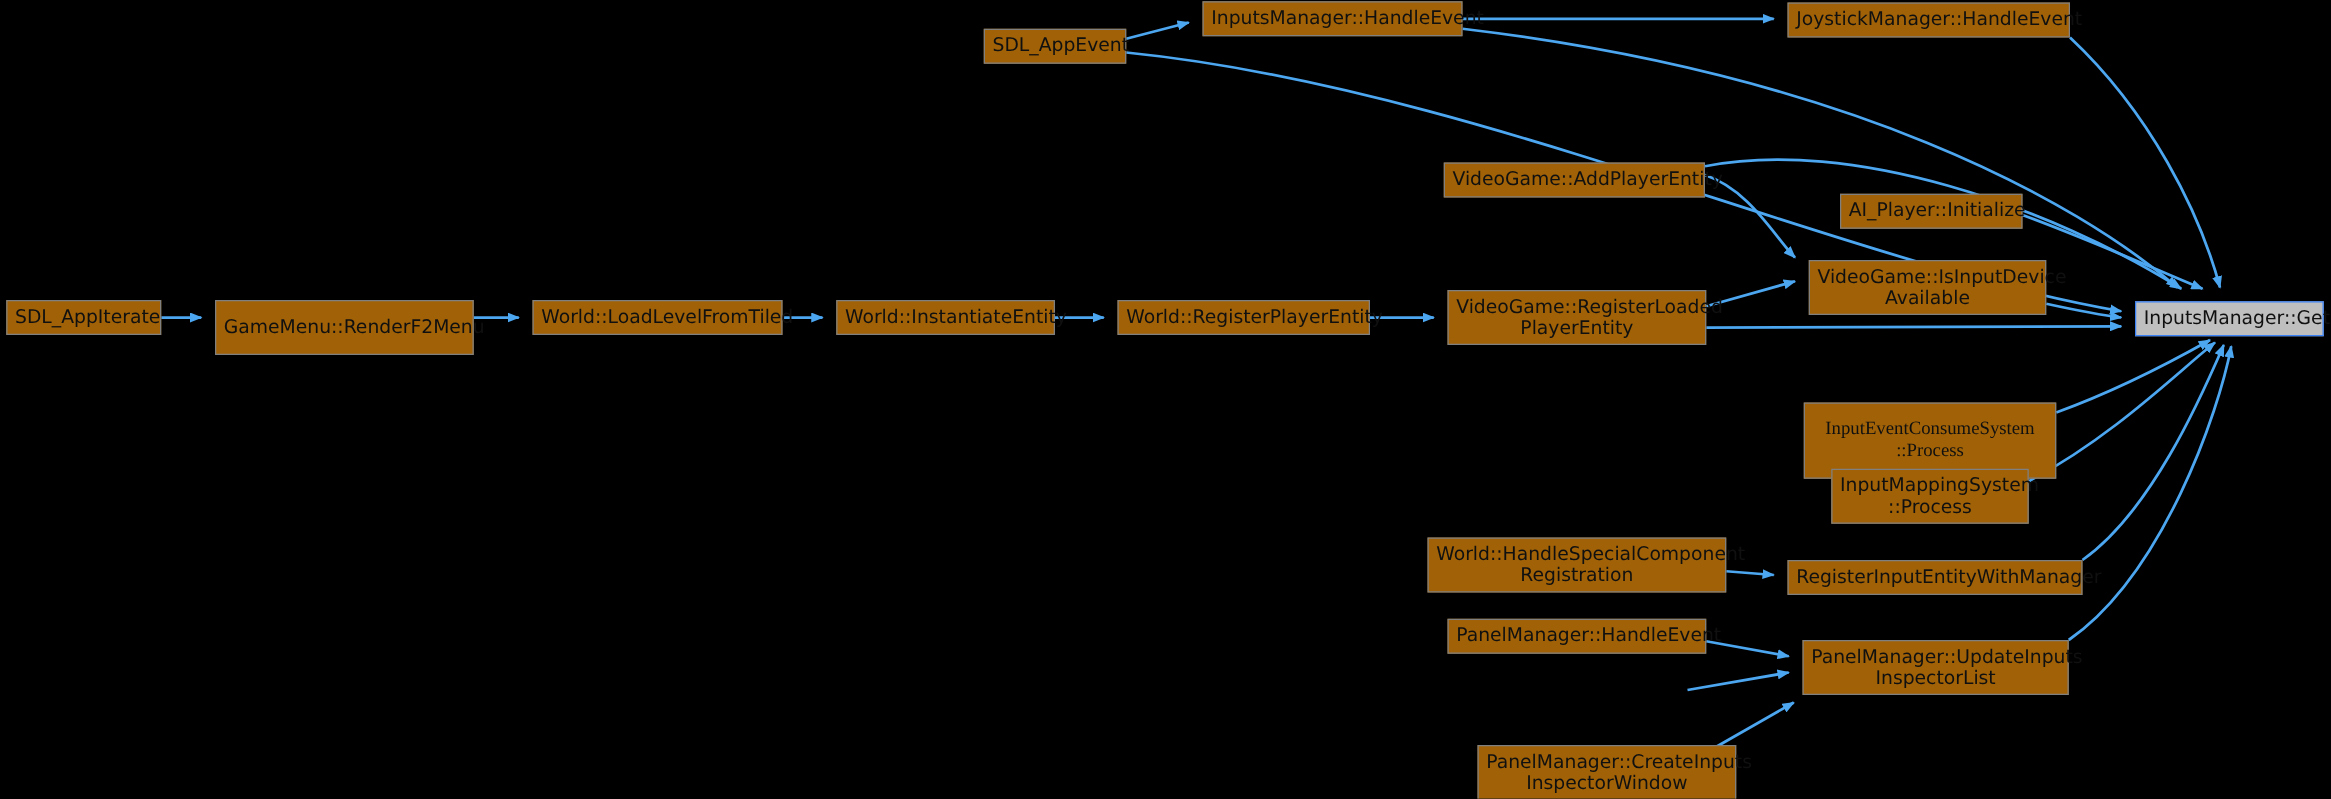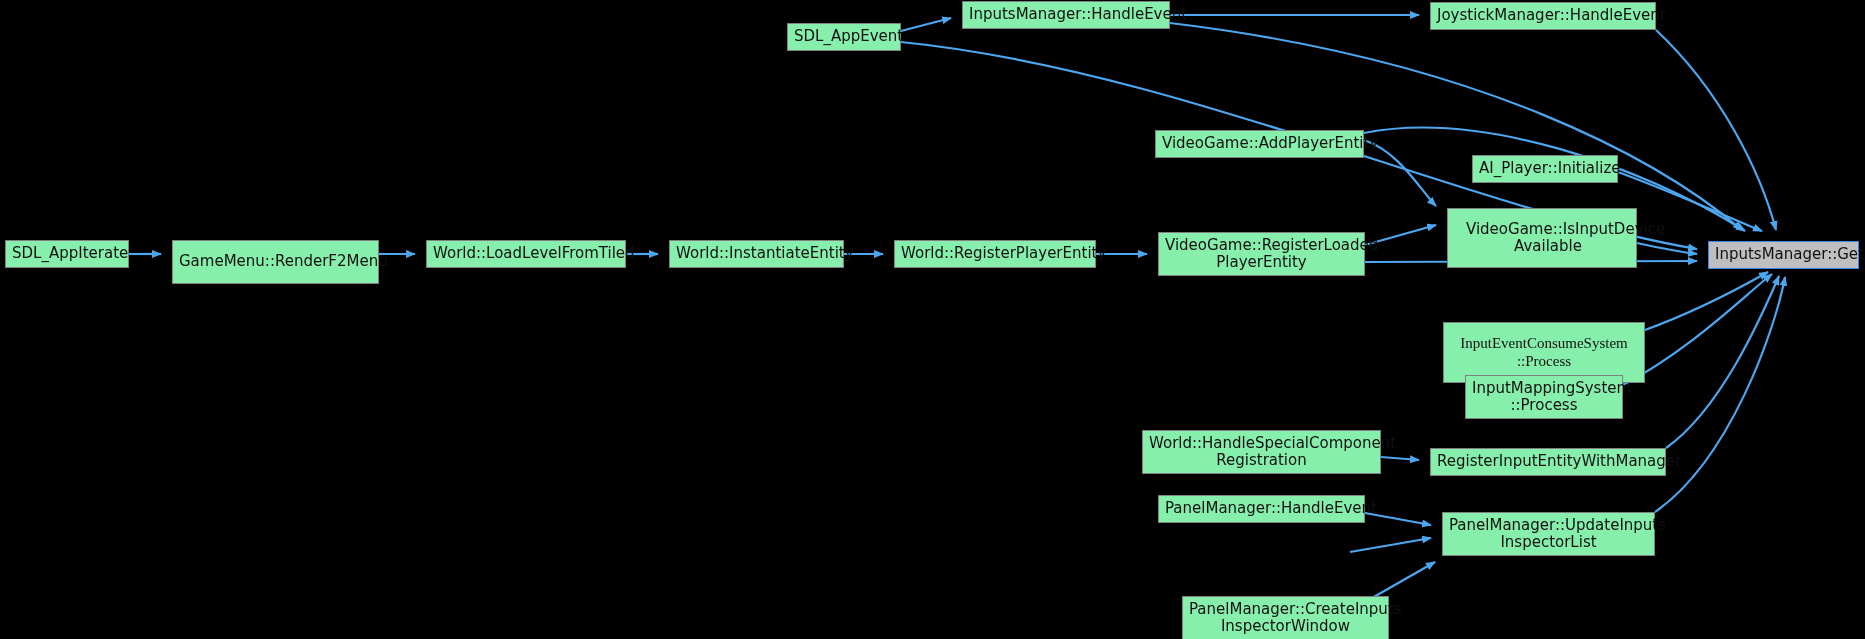--- a/index.html
+++ b/index.html
@@ -26,21 +26,21 @@
   #node-layer {
     position: absolute;
     left: 0;
     top: 0;
     width: 1865px;
     height: 639px;
   }
   .node {
     position: absolute;
     box-sizing: border-box;
-    background: #86efac;
+    background: #a16207;
     border: 1px solid #808080;
     color: #101010;
     font-size: 15px;
     line-height: 1.16;
     letter-spacing: 0px;
     display: flex;
     align-items: center;
     justify-content: center;
     text-align: center;
     cursor: pointer;
@@ -101,21 +101,21 @@
       <div class="node" style="left: 5px; top: 240px; width: 124px; height: 28px;"><span class="node-label">SDL_AppIterate</span></div>
       <div class="node" style="left: 172px; top: 240px; width: 207px; height: 44px;"><span class="node-label">GameMenu::RenderF2Menu</span></div>
       <div class="node" style="left: 426px; top: 240px; width: 200px; height: 28px;"><span class="node-label">World::LoadLevelFromTiled</span></div>
       <div class="node" style="left: 669px; top: 240px; width: 175px; height: 28px;"><span class="node-label">World::InstantiateEntity</span></div>
       <div class="node" style="left: 894px; top: 240px; width: 202px; height: 28px;"><span class="node-label">World::RegisterPlayerEntity</span></div>
       <div class="node" style="left: 787px; top: 23px; width: 114px; height: 28px;"><span class="node-label">SDL_AppEvent</span></div>
       <div class="node" style="left: 962px; top: 1px; width: 208px; height: 28px;"><span class="node-label">InputsManager::HandleEvent</span></div>
       <div class="node" style="left: 1430px; top: 2px; width: 226px; height: 28px;"><span class="node-label">JoystickManager::HandleEvent</span></div>
       <div class="node" style="left: 1155px; top: 130px; width: 209px; height: 28px;"><span class="node-label">VideoGame::AddPlayerEntity</span></div>
       <div class="node" style="left: 1472px; top: 155px; width: 146px; height: 28px;"><span class="node-label">AI_Player::Initialize</span></div>
-      <div class="node" style="left: 1447px; top: 208px; width: 190px; height: 60px; padding-left: 12px;"><span class="node-label">VideoGame::IsInputDevice
+      <div class="node" style="left: 1447px; top: 208px; width: 190px; height: 44px;"><span class="node-label">VideoGame::IsInputDevice
 Available</span></div>
       <div class="node" style="left: 1158px; top: 232px; width: 207px; height: 44px;"><span class="node-label">VideoGame::RegisterLoaded
 PlayerEntity</span></div>
       <div class="node highlight" style="left: 1708px; top: 241px; width: 151px; height: 28px;"><span class="node-label">InputsManager::Get</span></div>
       <div class="node" style="left: 1443px; top: 322px; width: 202px; height: 61px; font-family: Liberation Serif, serif;"><span class="node-label">InputEventConsumeSystem
 ::Process</span></div>
       <div class="node" style="left: 1465px; top: 375px; width: 158px; height: 44px;"><span class="node-label">InputMappingSystem
 ::Process</span></div>
       <div class="node" style="left: 1142px; top: 430px; width: 239px; height: 44px;"><span class="node-label">World::HandleSpecialComponent
 Registration</span></div>

